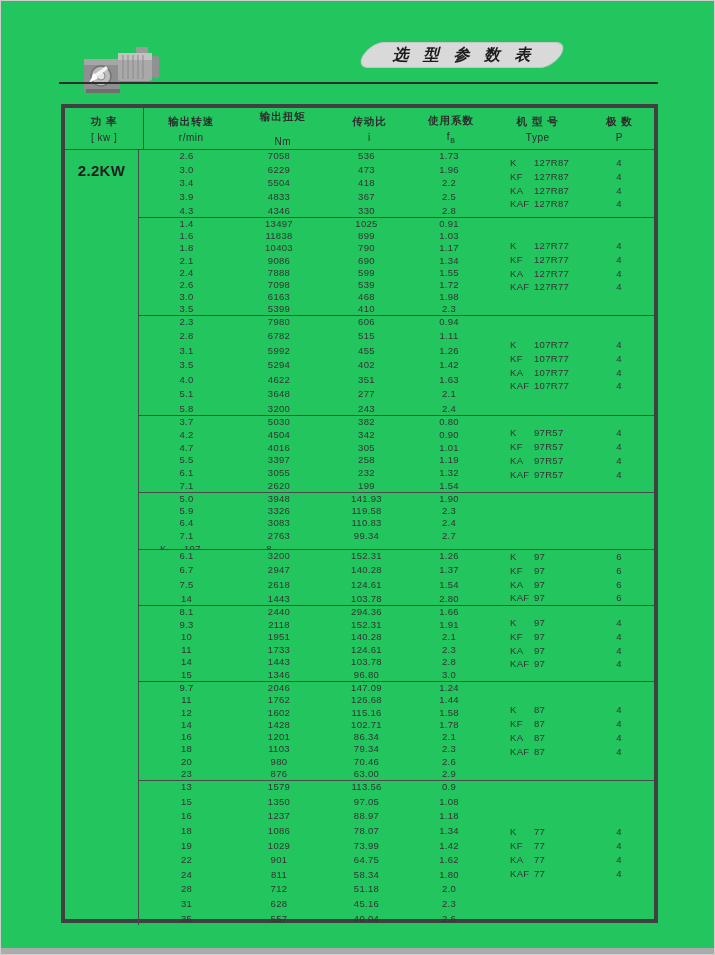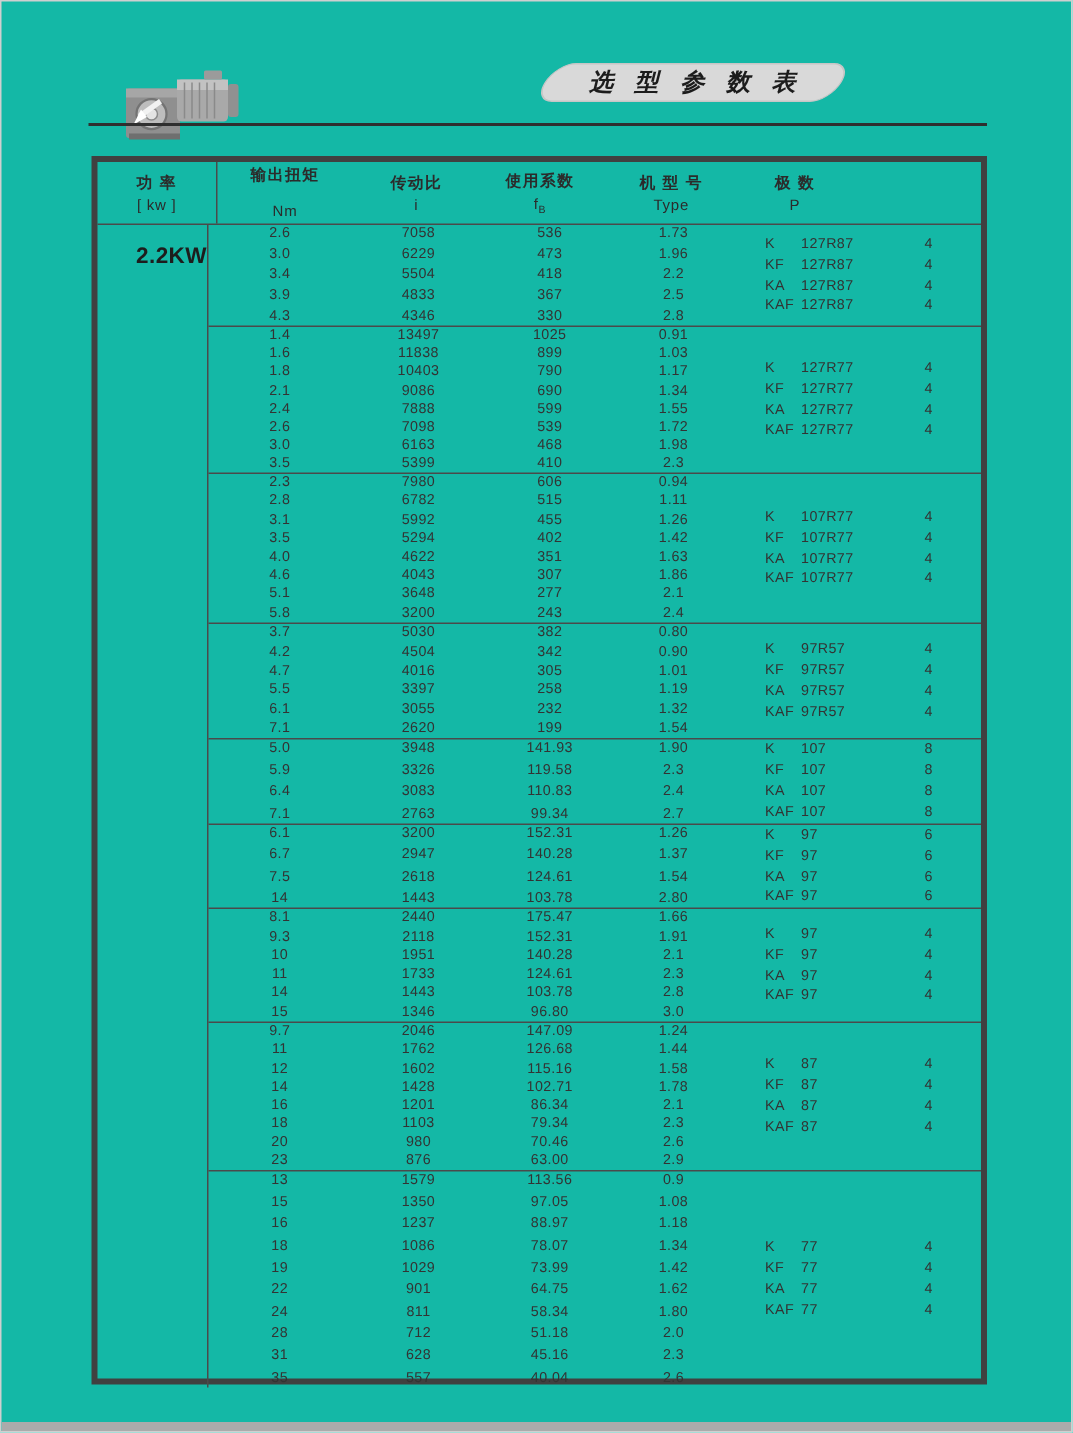--- a/index.html
+++ b/index.html
@@ -1,18 +1,18 @@
 <!DOCTYPE html>
 <html><head>
 <meta charset="utf-8">
 <style>
   * { margin:0; padding:0; box-sizing:border-box; }
   html,body { background:#ffffff; }
   .page {
-    position:relative; width:715px; height:955px; background:#14b8a6;
+    position:relative; width:715px; height:955px; background:#22c55e;
     font-family:"Liberation Sans","DejaVu Sans",sans-serif; color:#333;
     border:1px solid #cfcfcf; overflow:hidden;
   }
   
   .logo-wrap { position:absolute; left:75px; top:38px; width:92px; height:58px; }
   .banner {
     position:absolute; left:362px; top:41px; width:198px; height:26px;
   }
   .banner-shape {
     position:absolute; inset:0; background:#d9d9d9; border:1px solid #c6c6c6;
@@ -36,21 +36,21 @@
   .fsub { font-size:7px; }
   .th-power  { width:80px; border-right:1px solid #4a4a4a; }
   .th-speed  { width:95px; }
   .th-torque { width:90px;gap:12px; }
   .th-ratio  { width:85px; }
   .th-factor { width:80px; }
   .th-model  { width:95px; }
   .th-poles  { width:70px; }
   .tbody { display:flex; height:775px; }
   .power-col {
-    width:80px; border-right:1px solid #4a4a4a; text-align:right; padding-top:12px;
+    width:80px; border-right:1px solid #4a4a4a; text-align:center; padding-top:12px;
     font-size:15px; font-weight:bold; color:#1d1d1d; letter-spacing:0.3px;
   }
   .blocks { flex:1; display:flex; flex-direction:column; }
   .block { display:flex; border-top:1px solid #4a4a4a; overflow:hidden; }
   .block:first-child { border-top:none; }
   .nums { width:350px; display:flex; flex-direction:column; justify-content:space-between; }
   .nrow { display:flex; height:12.2px; line-height:12.2px; flex:0 0 auto; }
   .cell { font-size:9.5px; color:#333; text-align:center; letter-spacing:0.3px; }
   .c-speed  { width:95px; }
   .c-torque { width:90px; }
@@ -96,20 +96,24 @@
   </div>
 
   <div class="rule"></div>
 
   <div class="ptable">
     <div class="thead">
       <div class="th th-power">
         <div class="th-label">功 率</div>
         <div class="th-unit">[ kw ]</div>
       </div>
+      <div class="th th-speed">
+        <div class="th-label">输出转速</div>
+        <div class="th-unit">r/min</div>
+      </div>
       <div class="th th-torque">
         <div class="th-label">输出扭矩</div>
         <div class="th-unit">Nm</div>
       </div>
       <div class="th th-ratio">
         <div class="th-label">传动比</div>
         <div class="th-unit">i</div>
       </div>
       <div class="th th-factor">
         <div class="th-label">使用系数</div>
@@ -299,26 +303,20 @@
                 <span class="cell c-ratio">402</span>
                 <span class="cell c-factor">1.42</span>
               </div>
               <div class="nrow">
                 <span class="cell c-speed">4.0</span>
                 <span class="cell c-torque">4622</span>
                 <span class="cell c-ratio">351</span>
                 <span class="cell c-factor">1.63</span>
               </div>
               <div class="nrow">
-                <span class="cell c-speed">4.6</span>
-                <span class="cell c-torque">4043</span>
-                <span class="cell c-ratio">307</span>
-                <span class="cell c-factor">1.86</span>
-              </div>
-              <div class="nrow">
                 <span class="cell c-speed">5.1</span>
                 <span class="cell c-torque">3648</span>
                 <span class="cell c-ratio">277</span>
                 <span class="cell c-factor">2.1</span>
               </div>
               <div class="nrow">
                 <span class="cell c-speed">5.8</span>
                 <span class="cell c-torque">3200</span>
                 <span class="cell c-ratio">243</span>
                 <span class="cell c-factor">2.4</span>
@@ -418,21 +416,21 @@
               </div>
               <div class="trow">
                 <span class="model">
                   <span class="mprefix">KAF</span>
                   <span>97R57</span>
                 </span>
                 <span class="poles">4</span>
               </div>
             </div>
           </div>
-          <div class="block" style="height: 57px;">
+          <div class="block" style="height: 57px; flex-direction: column;">
             <div class="nums">
               <div class="nrow">
                 <span class="cell c-speed">5.0</span>
                 <span class="cell c-torque">3948</span>
                 <span class="cell c-ratio">141.93</span>
                 <span class="cell c-factor">1.90</span>
               </div>
               <div class="nrow">
                 <span class="cell c-speed">5.9</span>
                 <span class="cell c-torque">3326</span>
@@ -539,21 +537,21 @@
                 </span>
                 <span class="poles">6</span>
               </div>
             </div>
           </div>
           <div class="block" style="height: 76px;">
             <div class="nums">
               <div class="nrow">
                 <span class="cell c-speed">8.1</span>
                 <span class="cell c-torque">2440</span>
-                <span class="cell c-ratio">175.47</span>
+                <span class="cell c-ratio">294.36</span>
                 <span class="cell c-factor">1.66</span>
               </div>
               <div class="nrow">
                 <span class="cell c-speed">9.3</span>
                 <span class="cell c-torque">2118</span>
                 <span class="cell c-ratio">152.31</span>
                 <span class="cell c-factor">1.91</span>
               </div>
               <div class="nrow">
                 <span class="cell c-speed">10</span>

